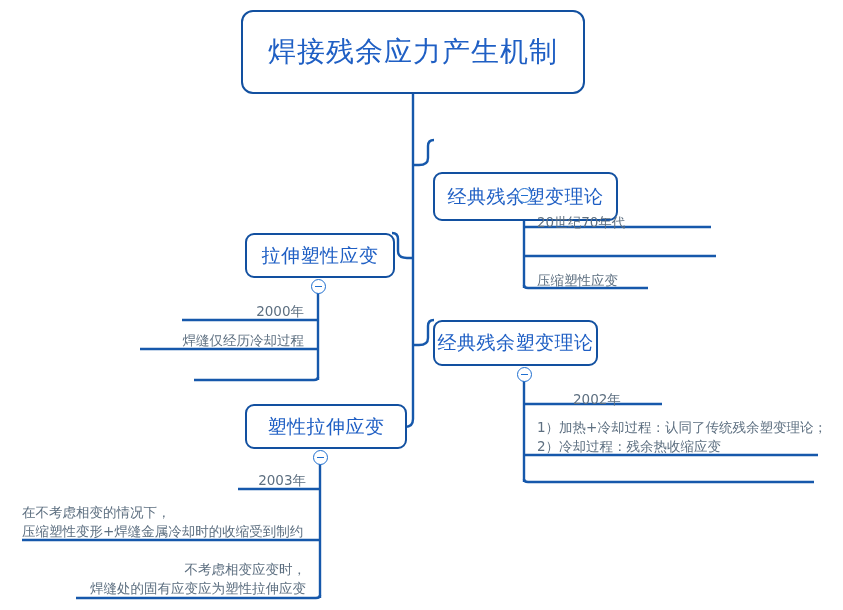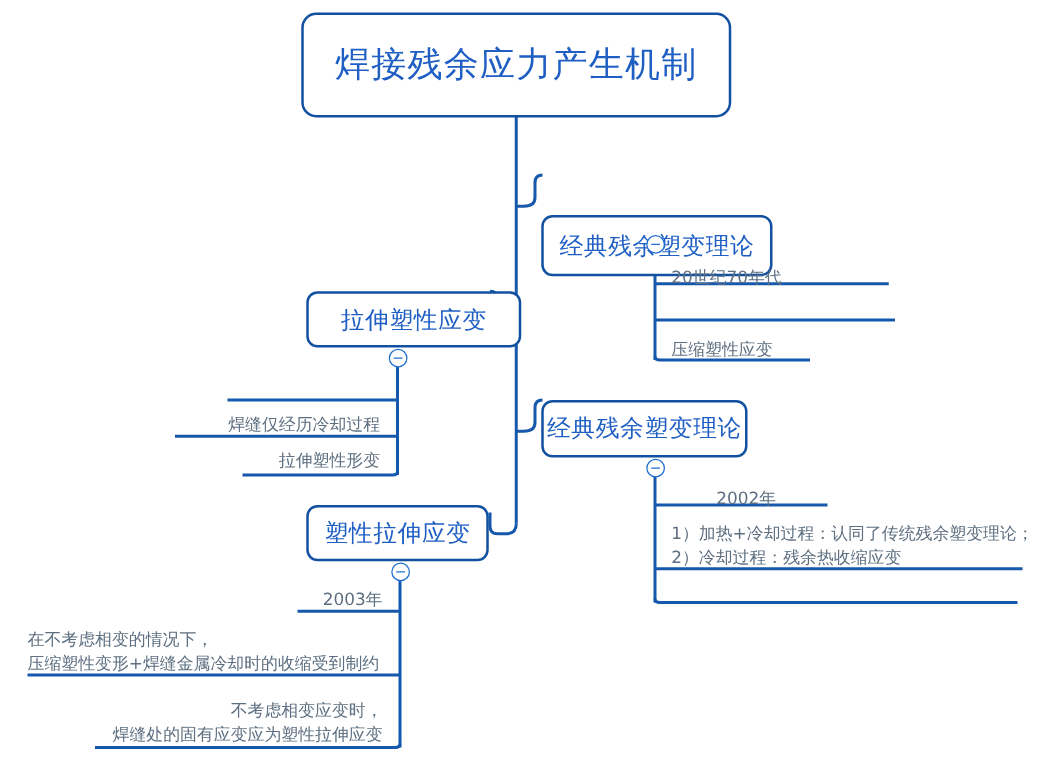--- a/index.html
+++ b/index.html
@@ -119,38 +119,38 @@
   </div>
 
   <div class="node branch" style="left:433px;top:128px;width:185px;height:49px;margin-top:44px;">
     <span>经典残余塑变理论</span>
   </div>
   <div class="collapse" style="left:517px;top:188px;"></div>
 
   <div class="leaf right" style="left:537px;top:213px;">20世纪70年代</div>
   <div class="leaf right" style="left:537px;top:271px;">压缩塑性应变</div>
 
-  <div class="node branch" style="left:245px;top:233px;width:172px;height:45px;">
+  <div class="node branch" style="left:245px;top:233px;width:150px;height:45px;">
     <span>拉伸塑性应变</span>
   </div>
   <div class="collapse" style="left:311px;top:279px;"></div>
 
+  <div class="leaf leftalign" style="left:182px;top:302px;width:122px;text-align:right;">2000年</div>
   <div class="leaf leftalign" style="left:140px;top:331px;width:164px;text-align:right;">焊缝仅经历冷却过程</div>
-  <div class="leaf leftalign" style="left:194px;top:360px;width:110px;text-align:right;">拉伸塑性形变</div>
 
   <div class="node branch" style="left:433px;top:320px;width:165px;height:46px;">
     <span>经典残余塑变理论</span>
   </div>
   <div class="collapse" style="left:517px;top:367px;"></div>
 
   <div class="leaf right" style="left:537px;top:390px;margin-left:36px;">2002年</div>
   <div class="leaf right" style="left:537px;top:418px;">1）加热+冷却过程：认同了传统残余塑变理论；
 2）冷却过程：残余热收缩应变</div>
 
-  <div class="node branch" style="left:245px;top:404px;width:146px;height:45px;">
+  <div class="node branch" style="left:245px;top:404px;width:162px;height:45px;">
     <span>塑性拉伸应变</span>
   </div>
   <div class="collapse" style="left:313px;top:450px;"></div>
 
   <div class="leaf" style="left:238px;top:471px;width:68px;text-align:right;">2003年</div>
   <div class="leaf" style="left:22px;top:503px;width:284px;text-align:left;">在不考虑相变的情况下，
 压缩塑性变形+焊缝金属冷却时的收缩受到制约</div>
   <div class="leaf" style="left:76px;top:560px;width:230px;text-align:right;">不考虑相变应变时，
 焊缝处的固有应变应为塑性拉伸应变</div>
 

